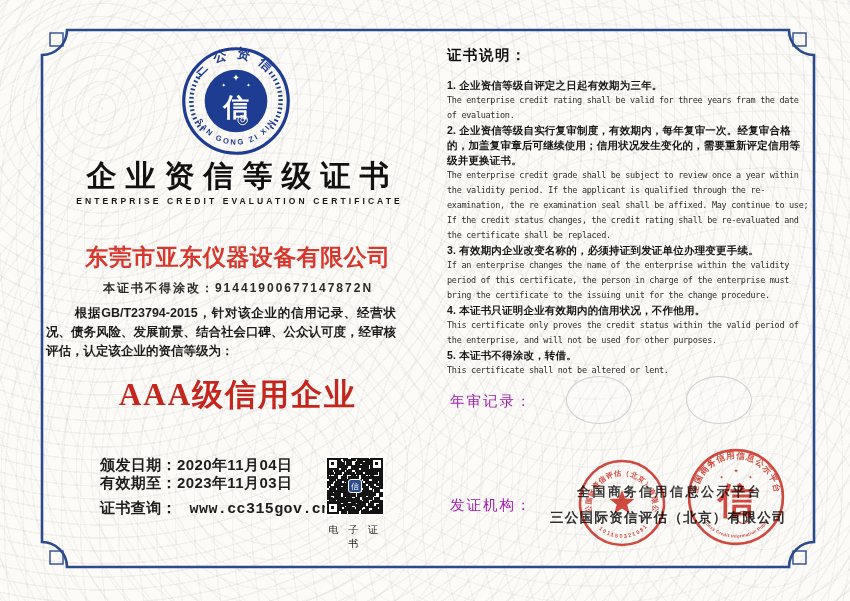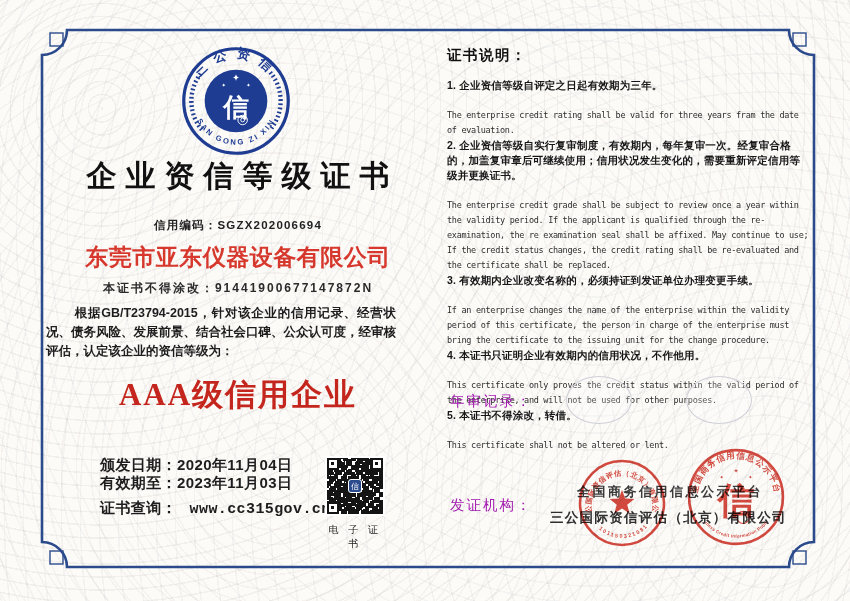--- a/index.html
+++ b/index.html
@@ -31,21 +31,21 @@
       repeating-conic-gradient(#141414 0% 25%, transparent 0% 50%) 3px 1px/11px 11px,#fff;
       outline:2px solid #fff;}
   .finder{position:absolute;width:12px;height:12px;border:2.5px solid #141414;background:#fff;box-sizing:border-box;}
   .finder::after{content:"";position:absolute;left:2px;top:2px;width:3px;height:3px;background:#141414;}
   .qrbadge{position:absolute;left:21px;top:21px;width:14px;height:14px;background:#2b4a8c;border-radius:3px;
            border:1px solid #fff;color:#fff;font-size:8px;line-height:14px;text-align:center;box-sizing:border-box;}
   .qrcap{left:320px;top:523px;width:70px;text-align:center;font-size:10px;letter-spacing:3.5px;color:#222;}
   .heading{left:447px;top:46px;font-size:14.5px;font-weight:700;letter-spacing:1.5px;color:#111;}
   .instructions{left:447px;top:78px;width:362px;}
   .zh-line{font-size:10.5px;font-weight:700;line-height:15px;color:#161616;letter-spacing:.2px;}
-  .en-line{font-family:"DejaVu Sans Mono",monospace;font-size:8.5px;line-height:15px;color:#2c2c2c;letter-spacing:-.3px;margin-top:15px;}
+  .en-line{font-family:"DejaVu Sans Mono",monospace;font-size:8.5px;line-height:15px;color:#2c2c2c;letter-spacing:-.3px;}
   .sectlabel{font-size:14.5px;letter-spacing:2px;color:#a21caf;font-weight:500;}
   .oval{position:absolute;width:64px;height:46px;border:1px solid #cfcfd7;border-radius:50%;background:rgba(255,255,255,.2);}
   .platform{left:577px;top:483px;font-size:13px;font-weight:700;letter-spacing:2.5px;color:#3a3a3a;}
   .issuerco{left:550px;top:509px;font-size:13.5px;font-weight:700;letter-spacing:1.3px;color:#2e2e2e;}
   .stamp{mix-blend-mode:multiply;opacity:.92;}
   svg text{font-family:"Liberation Sans",sans-serif;}
 </style>
 </head>
 <body>
 
@@ -75,21 +75,21 @@
     <circle cx="60" cy="60" r="33" fill="#1e3c92"></circle>
     <text x="60" y="39" font-size="10" fill="#fff" text-anchor="middle">✦</text>
     <text x="47" y="45" font-size="5.5" fill="#fff" text-anchor="middle">✦</text>
     <text x="73" y="45" font-size="5.5" fill="#fff" text-anchor="middle">✦</text>
     <text x="60" y="76" font-size="27" font-weight="bold" fill="#ffffff" text-anchor="middle">信</text>
     <circle cx="67" cy="80" r="5" fill="none" stroke="#ffffff" stroke-width="1"></circle>
     <circle cx="67" cy="80" r="2" fill="none" stroke="#ffffff" stroke-width="1"></circle>
   </svg>
 
   <div class="abs ctrL title">企业资信等级证书</div>
-  <div class="abs ctrL creditcode">信用编码：SGZX202006694</div>
+  <div class="abs ctrL subtitle">ENTERPRISE CREDIT EVALUATION CERTIFICATE</div>
   <div class="abs ctrL company">东莞市亚东仪器设备有限公司</div>
   <div class="abs ctrL uscc">本证书不得涂改：91441900677147872N</div>
   <div class="abs assess">根据GB/T23794-2015，针对该企业的信用记录、经营状况、债务风险、发展前景、结合社会口碑、公众认可度，经审核评估，认定该企业的资信等级为：</div>
   <div class="abs ctrL rating">AAA级信用企业</div>
 
   <div class="abs dates">
     <div class="row">颁发日期：2020年11月04日</div>
     <div class="row">有效期至：2023年11月03日</div>
     <div class="row gap">
       <span>证书查询：</span>

